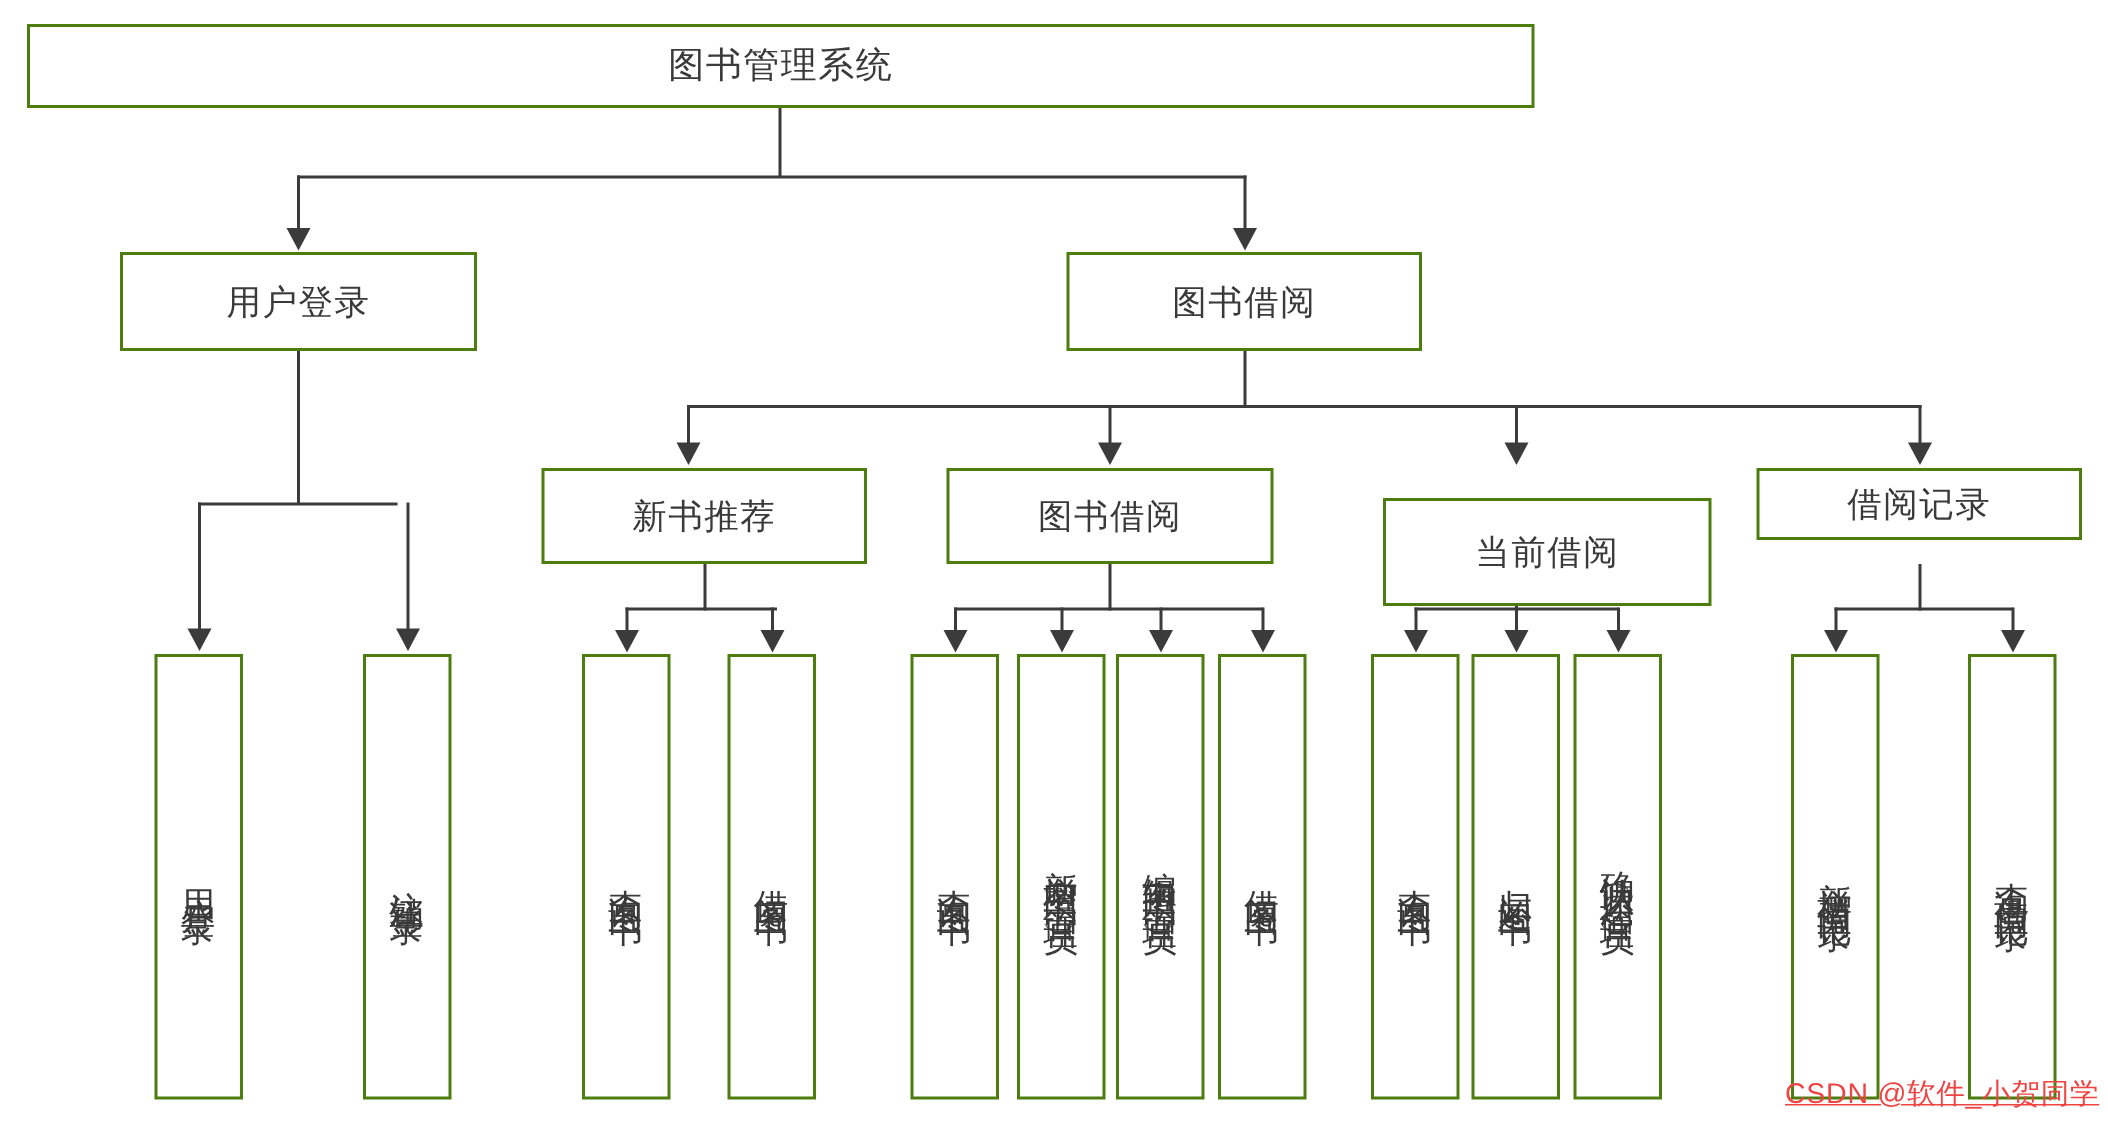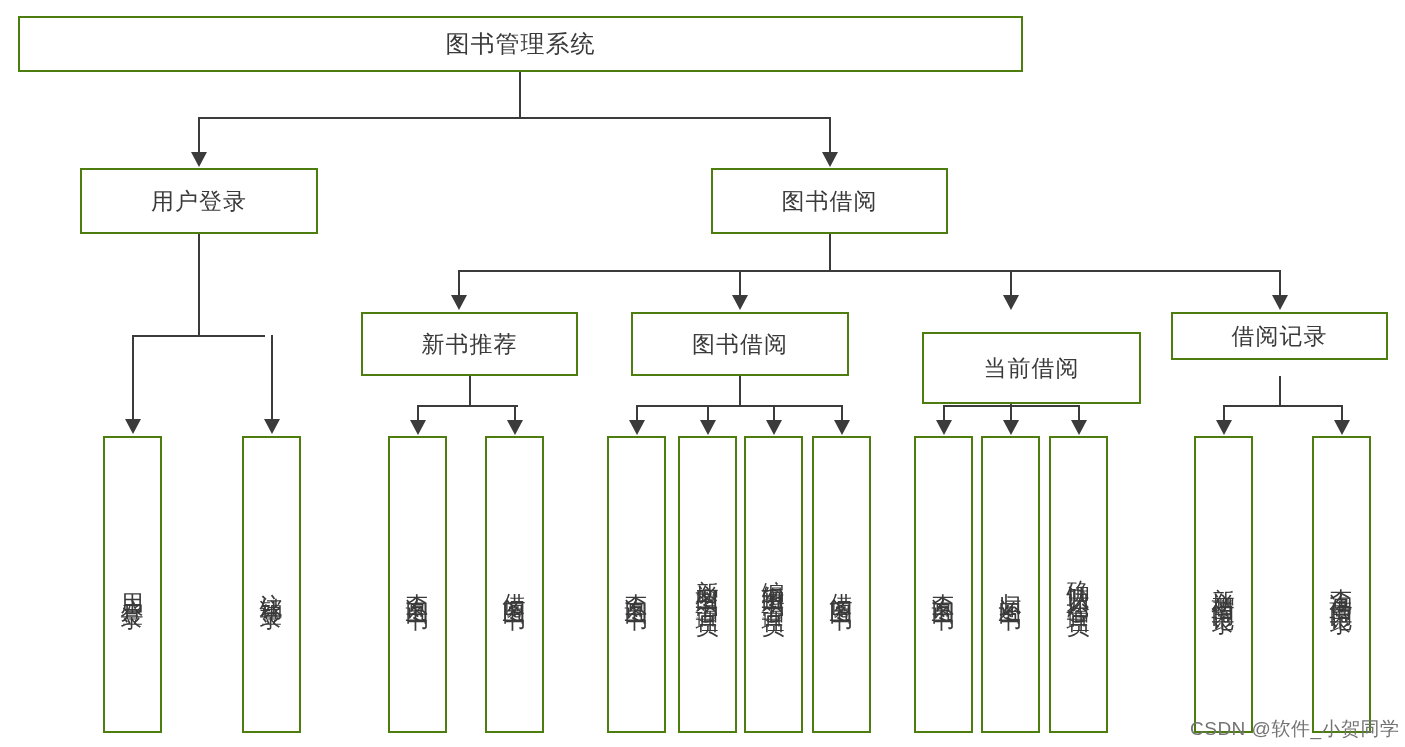--- a/index.html
+++ b/index.html
@@ -41,25 +41,26 @@
     position:absolute;
     width:0;height:0;
     border-left:8px solid transparent;
     border-right:8px solid transparent;
     border-top:15px solid #3b3b3b;
   }
 
   
   #watermark{
     position:absolute;
-    color:#737373;
+    color:#ef4444;
     font-size:19px;
     white-space:nowrap;
     letter-spacing:0.5px;
     pointer-events:none;
+    text-decoration:underline;
   }
 </style>
 </head>
 <body>
 
 <div id="canvas">
 
   <div class="ln v" style="left:519px;top:72px;height:46px;"></div>
 
   <div class="ln h" style="left:198px;top:117px;width:633px;"></div>

